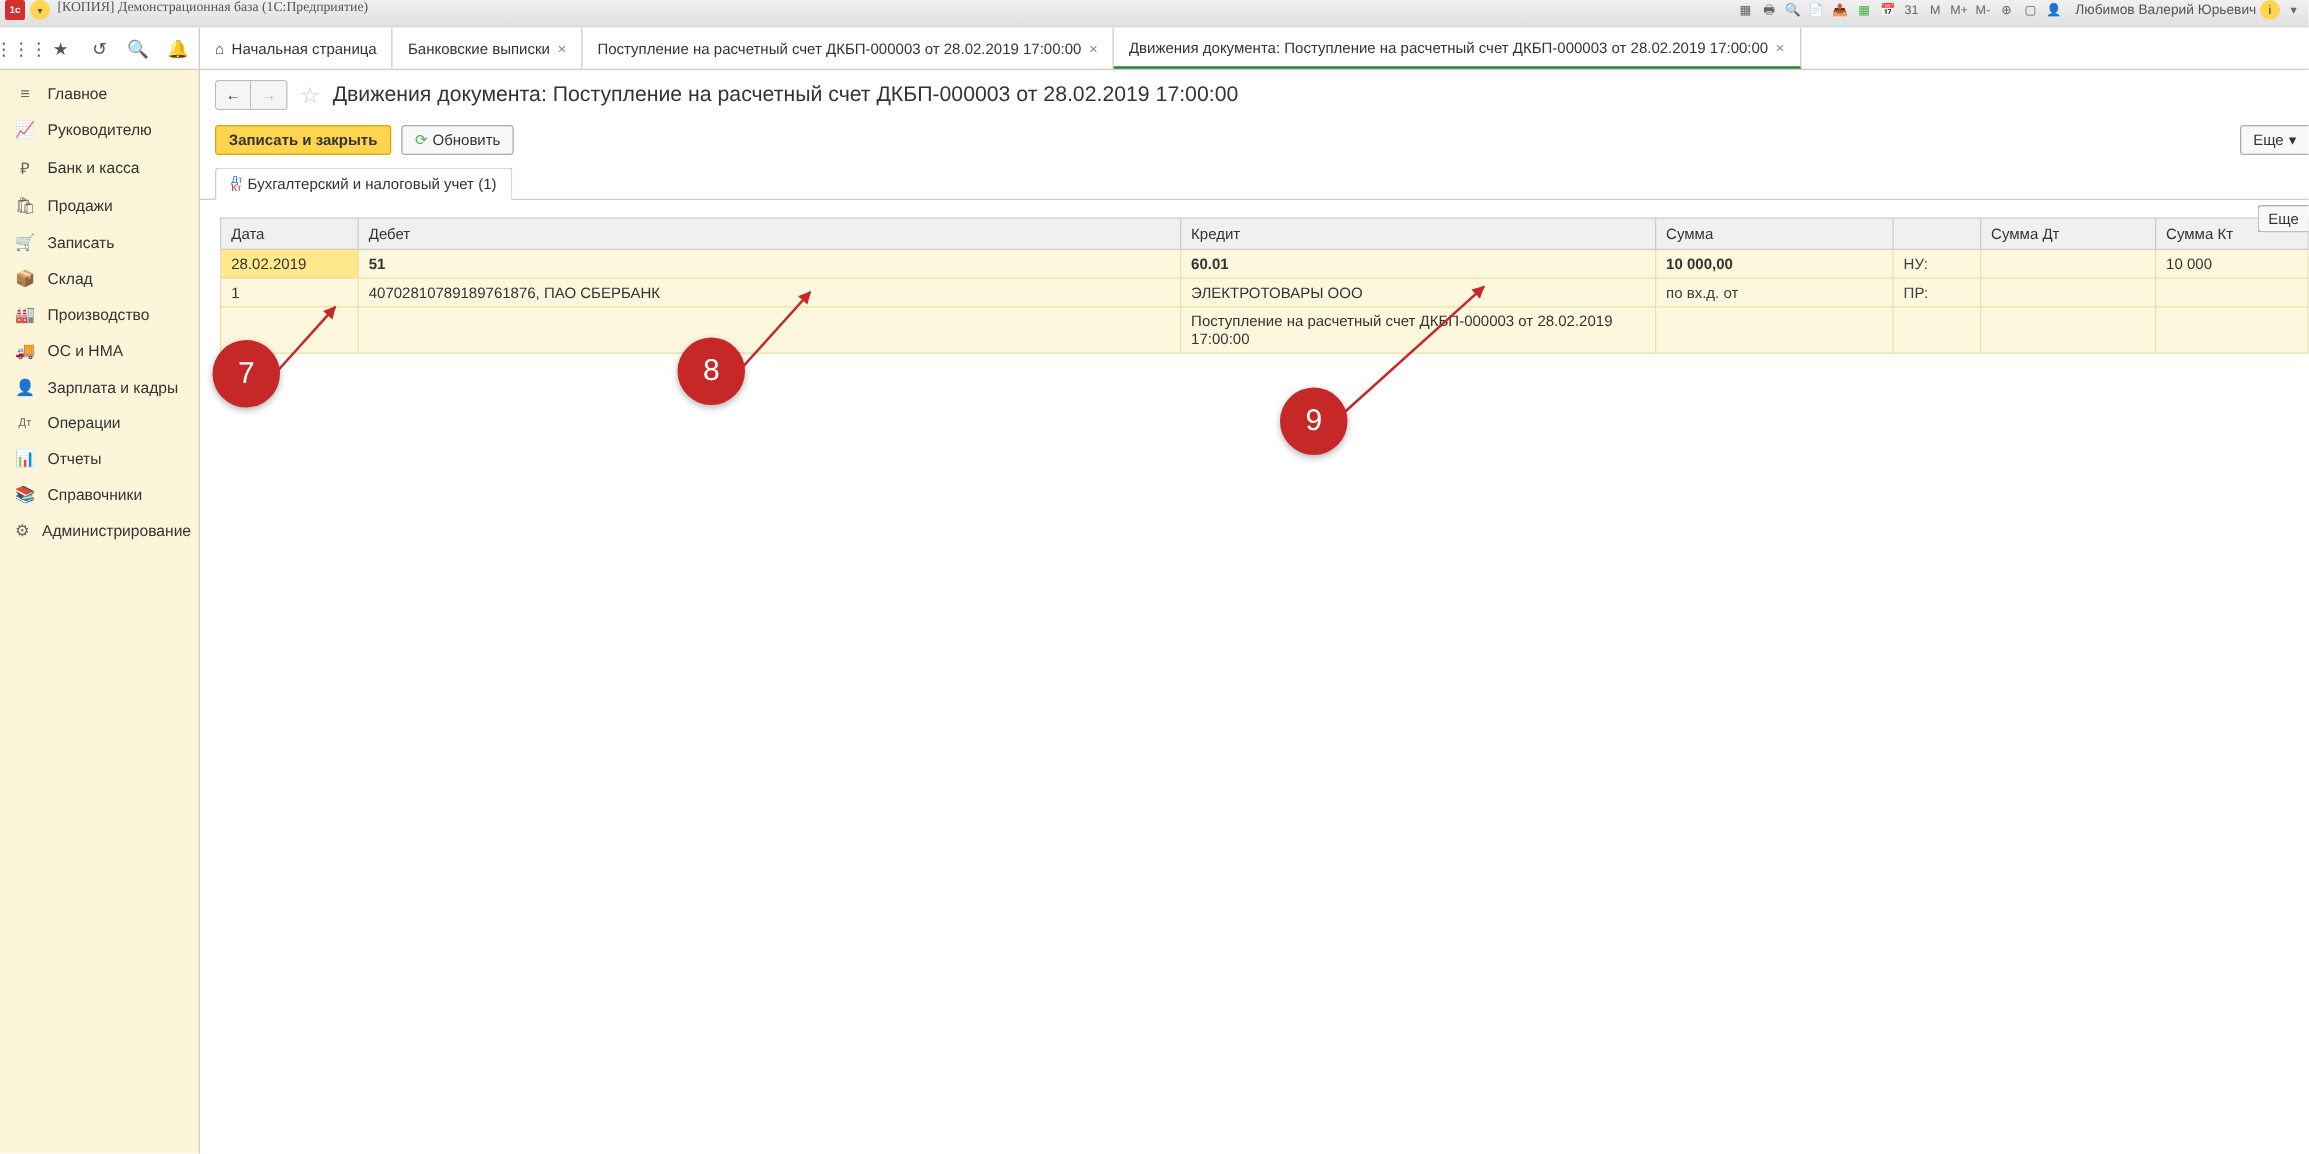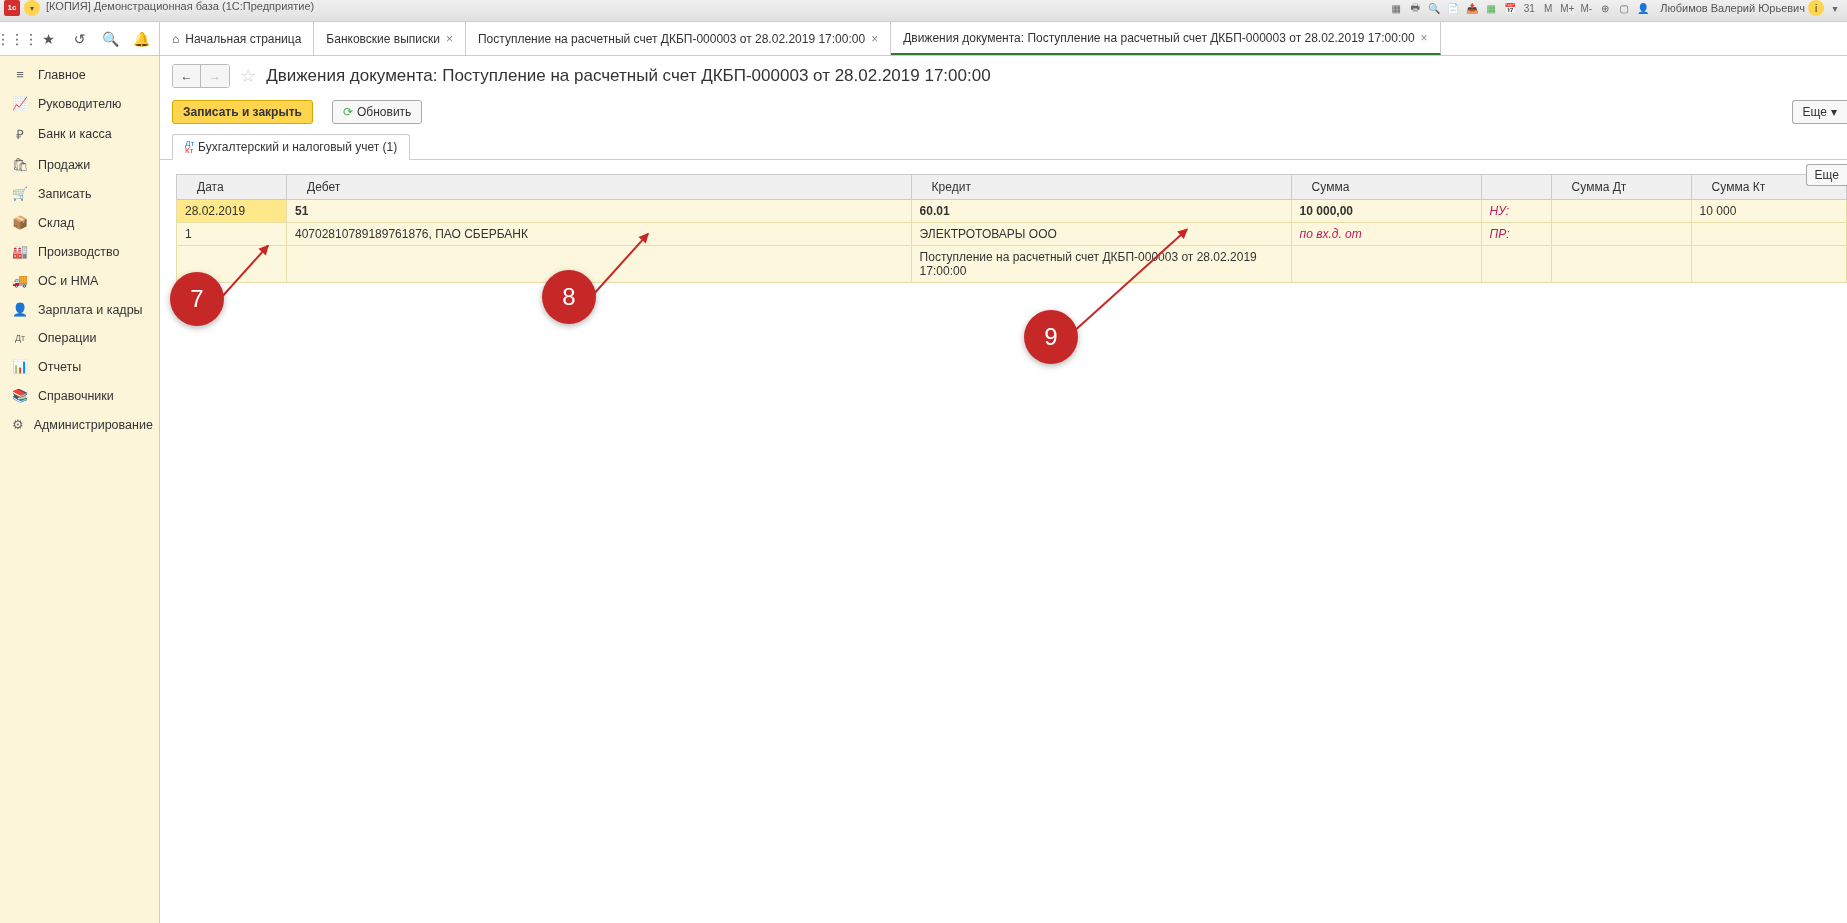--- a/index.html
+++ b/index.html
@@ -2,21 +2,21 @@
 <html><head>
 <meta charset="utf-8">
 <style>
 * { margin: 0; padding: 0; box-sizing: border-box; }
 body { font-family: Arial, sans-serif; font-size: 12px; color: #333; background: #fff; overflow: hidden; width: 1847px; height: 923px; }
 
 
 .titlebar { height: 22px; background: linear-gradient(#f0f0f0,#e0e0e0); border-bottom: 1px solid #ccc; display: flex; align-items: flex-start; padding: 0 4px; font-size: 11px; color: #555; }
 .titlebar .logo { width: 16px; height: 16px; background: #d32f2f; border-radius: 2px; margin-right: 4px; color: #fff; font-size: 8px; font-weight: bold; text-align: center; line-height: 16px; }
 .titlebar .drop { width: 16px; height: 16px; background: #ffd54f; border-radius: 50%; margin-right: 6px; display: flex; align-items: center; justify-content: center; font-size: 8px; }
-.titlebar .title { flex: 1; }
+.titlebar .title { flex: 1; font-family: Liberation Serif, serif; }
 .titlebar .tb-icons { display: flex; gap: 3px; align-items: center; }
 .titlebar .tb-icon { width: 16px; height: 16px; display: flex; align-items: center; justify-content: center; font-size: 10px; color: #666; cursor: pointer; }
 .titlebar .user { font-size: 11px; color: #555; margin-left: 6px; }
 
 
 .toprow { height: 34px; background: #fff; border-bottom: 1px solid #ccc; display: flex; align-items: stretch; }
 .toolicons { display: flex; align-items: center; padding: 0 8px; gap: 14px; border-right: 1px solid #ccc; width: 160px; }
 .toolicons .ti { width: 18px; height: 18px; display:flex; align-items:center; justify-content:center; cursor:pointer; color:#555; font-size:14px;}
 .tabs { display: flex; align-items: stretch; flex: 1; }
 .tab { display: flex; align-items: center; padding: 0 12px; border-right: 1px solid #ccc; font-size: 12px; cursor: pointer; gap: 6px; white-space: nowrap; }
@@ -34,46 +34,46 @@
 
 
 .page-head { display: flex; align-items: center; gap: 10px; padding: 8px 12px; }
 .navbtns { display: flex; border: 1px solid #bbb; border-radius: 3px; overflow: hidden; }
 .navbtn { width: 28px; height: 22px; display:flex; align-items:center; justify-content:center; border-right:1px solid #bbb; cursor:pointer; background:#f5f5f5;}
 .navbtn:last-child { border-right:none; color:#bbb;}
 .star { color: #ccc; font-size: 18px; }
 .page-title { font-size: 17px; font-weight: normal; }
 
 
-.action-row { display: flex; align-items: center; gap: 19px; padding: 4px 12px 10px; position:relative; }
+.action-row { display: flex; align-items: center; gap: 8px; padding: 4px 12px 10px; position:relative; }
 .btn { border: 1px solid #aaa; border-radius: 3px; padding: 4px 10px; font-size: 12px; cursor: pointer; background: #f8f8f8; display:flex; align-items:center; gap:4px;}
 .btn.primary { background: #ffd54f; border-color: #d4a800; font-weight: bold; }
 .btn.more { position:absolute; right: 0; border-radius: 3px 0 0 3px; border-right:none;}
 
 
 .check-row { padding: 0 12px 8px; display:flex; align-items:center; gap:6px; font-size:12px;}
 .checkbox { width:14px; height:14px; border:1px solid #999; background:#fff;}
 
 
 .subtab-row { padding: 0 12px; border-bottom: 1px solid #ccc; display:flex;}
 .subtab { border: 1px solid #ccc; border-bottom: 1px solid #fff; padding: 5px 12px; font-size: 12px; margin-bottom:-1px; display:flex; align-items:center; gap:4px; background:#fff; border-radius:3px 3px 0 0;}
 .subtab .dtkt { font-size:8px; line-height:7px;}
 .subtab .dt { color:#1976d2; }
 .subtab .kt { color:#d32f2f; }
 
 
 .table-wrap { padding: 14px 0 0 16px; position:relative; flex:1;}
 .more2 { position:absolute; right:0; top:4px; border:1px solid #aaa; border-right:none; border-radius:3px 0 0 3px; padding:3px 8px; font-size:12px; background:#f8f8f8; cursor:pointer;}
 table.data { border-collapse: collapse; width: calc(100% - 0px); font-size: 12px; }
-table.data th { background: #f0f0f0; border: 1px solid #ccc; padding: 5px 20px; text-align: left; font-weight: normal; }
+table.data th { background: #f0f0f0; border: 1px solid #ccc; padding: 5px 8px; text-align: left; font-weight: normal; }
 table.data td { border: 1px solid #e8dfa8; padding: 4px 8px; background: #fdf8dd; vertical-align: top; }
 table.data td.sel { background: #ffe88a; }
 table.data .bold { font-weight: bold; }
 table.data .right { text-align: left; }
-table.data .ital { font-style: italic; color: #be185d; }
+table.data .ital { color: #404040; }
 
 
 .circle { position: absolute; width: 54px; height: 54px; background: #c62828; border-radius: 50%; color: #fff; font-size: 24px; display: flex; align-items: center; justify-content: center; z-index: 10; box-shadow: 0 2px 6px rgba(0,0,0,.3);}
 .arrow { position:absolute; height:2px; background:#c62828; z-index:9; transform-origin: left center;}
 .arrow::after { content:''; position:absolute; right:-1px; top:-4px; border-left:10px solid #c62828; border-top:5px solid transparent; border-bottom:5px solid transparent;}
 </style>
 </head>
 <body>
 
 <div class="titlebar">

